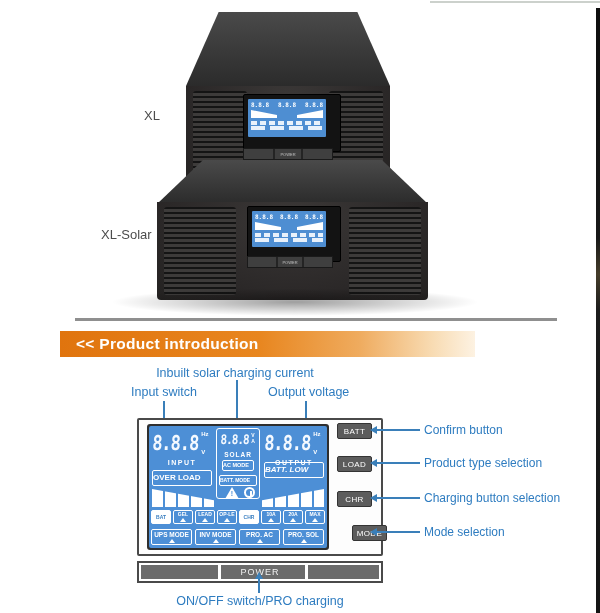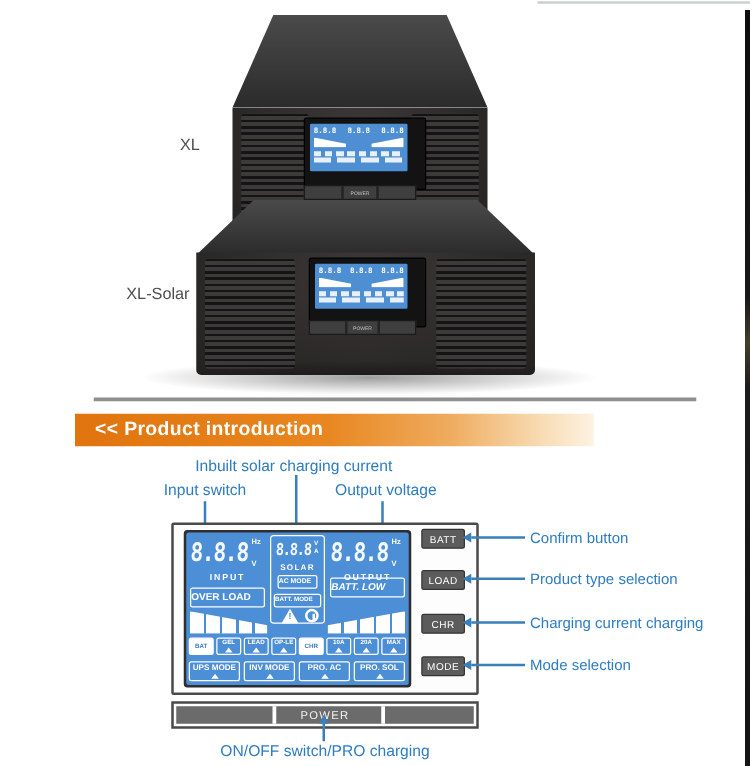--- a/index.html
+++ b/index.html
@@ -279,33 +279,33 @@
     <div class="mode-box">
       <span>PRO. SOL</span>
         <span class="tri"></span>
     </div>
   </div>
 </div>
 
 <div class="abs side-btn" style="top:423px;">BATT</div>
 <div class="abs side-btn" style="top:456px;">LOAD</div>
 <div class="abs side-btn" style="top:491px;">CHR</div>
-<div class="abs side-btn" style="top:525px;">MODE</div>
+<div class="abs side-btn" style="top:525px;margin-left:15px;">MODE</div>
 
 <div class="abs head-left" style="left:370px;top:426px;"></div>
 <div class="abs hline" style="left:377px;top:429px;width:43px;"></div>
 <div class="abs btn-desc" style="top:423px;">Confirm button</div>
 
 <div class="abs head-left" style="left:370px;top:459px;"></div>
 <div class="abs hline" style="left:377px;top:462px;width:43px;"></div>
 <div class="abs btn-desc" style="top:456px;">Product type selection</div>
 
 <div class="abs head-left" style="left:370px;top:494px;"></div>
 <div class="abs hline" style="left:377px;top:497px;width:43px;"></div>
-<div class="abs btn-desc" style="top:491px;">Charging current charging</div>
+<div class="abs btn-desc" style="top:491px;">Charging button selection</div>
 
 <div class="abs head-left" style="left:370px;top:528px;"></div>
 <div class="abs hline" style="left:377px;top:531px;width:43px;"></div>
 <div class="abs btn-desc" style="top:525px;">Mode selection</div>
 
 <div class="abs power-panel">
   <div class="power-inner">
     <span>POWER</span>
   </div>
 </div>

